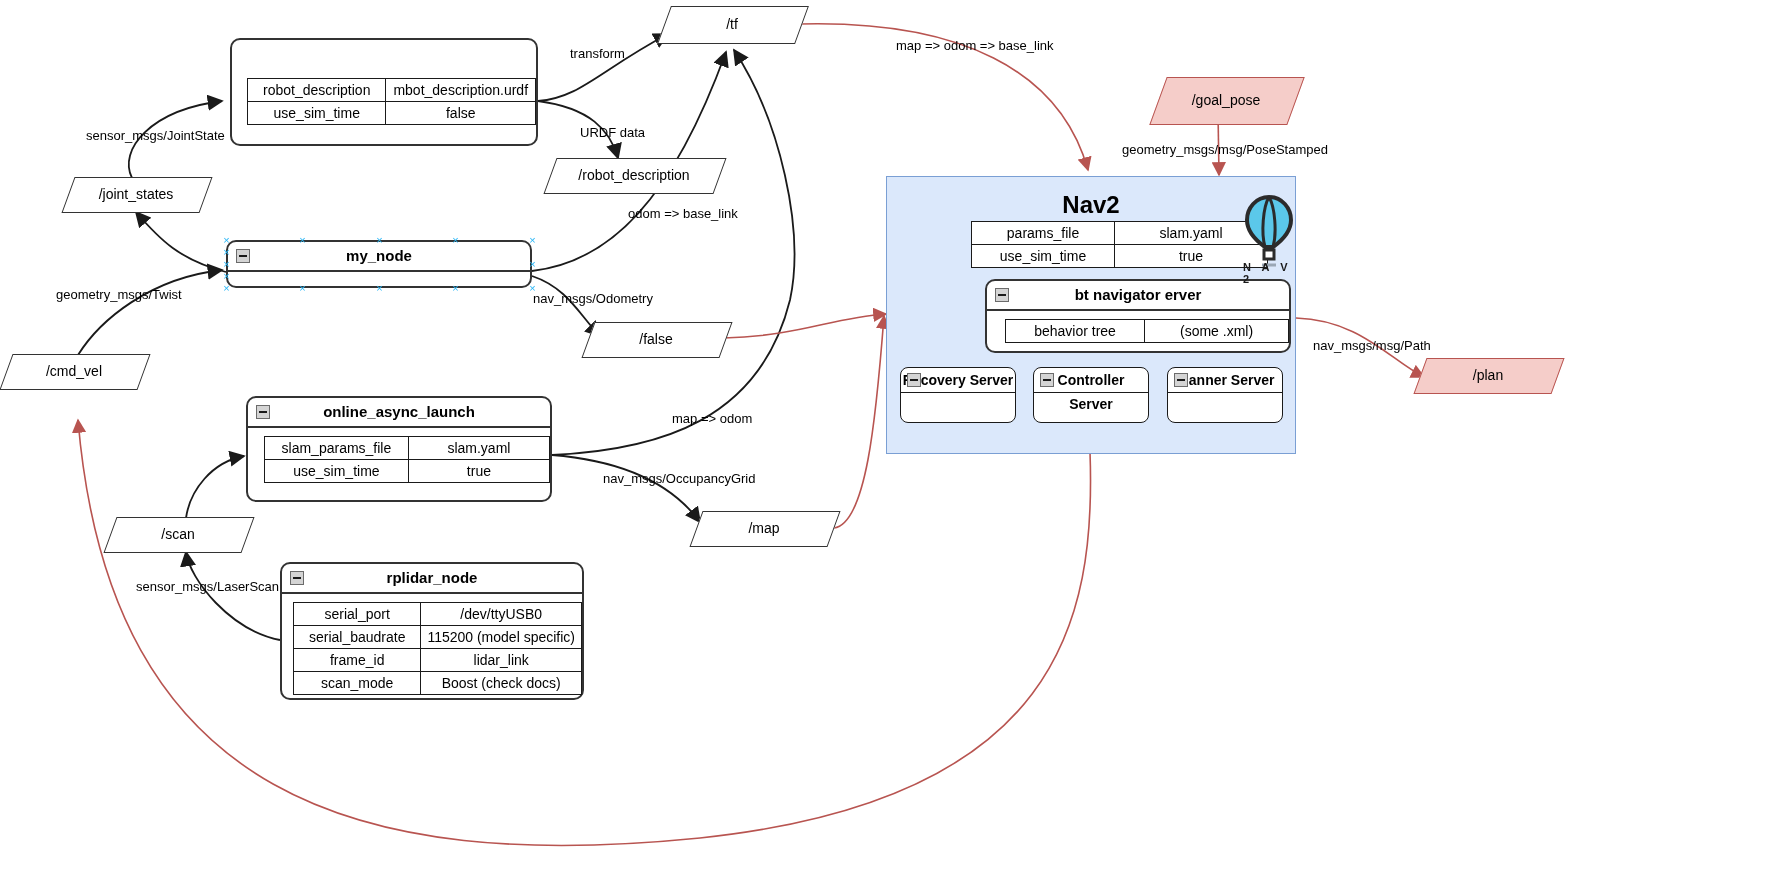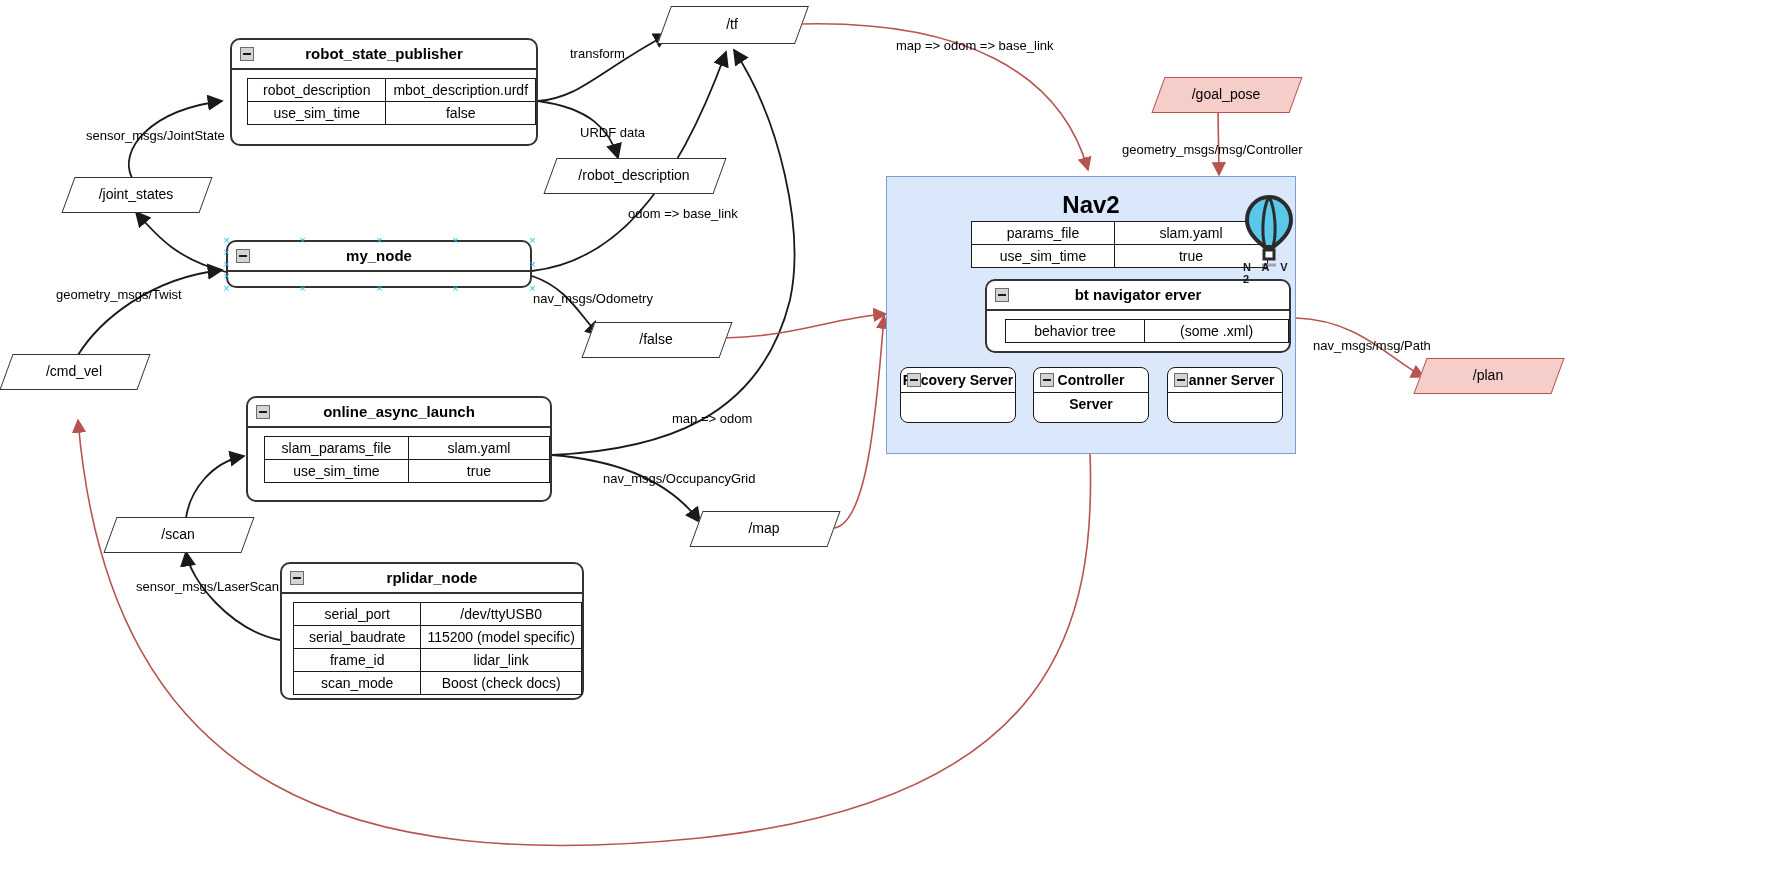--- a/index.html
+++ b/index.html
@@ -108,24 +108,20 @@
 
       <path d="M1218,112 L1219,175" marker-end="url(#ahR)"></path>
 
       <path d="M1296,318 C1360,320 1390,360 1424,377" marker-end="url(#ahR)"></path>
 
       <path d="M1090,452 C1096,620 1060,800 700,838 C360,872 110,800 78,420" marker-end="url(#ahR)"></path>
     </g>
   </svg>
 
   <div class="node" style="left:230px;top:38px;width:308px;height:108px;">
-    <div class="title titlebar">
-      <span class="collapse"></span>
-      <span>robot_state_publisher</span>
-    </div>
     <table class="kv" style="left:15px;top:38px;">
       <tbody>
           <tr>
         <td style="width:140px">robot_description</td>
         <td style="width:138px">mbot_description.urdf</td>
       </tr>
       <tr>
         <td>use_sim_time</td>
         <td>false</td>
       </tr>
@@ -293,36 +289,36 @@
   <div class="topic" style="left:110px;top:517px;width:136px;height:34px;">
     <div class="shape"></div>
     <div class="lbl">/scan</div>
   </div>
 
   <div class="topic" style="left:696px;top:511px;width:136px;height:34px;">
     <div class="shape"></div>
     <div class="lbl">/map</div>
   </div>
 
-  <div class="topic red" style="left:1158px;top:77px;width:136px;height:34px;">
+  <div class="topic red" style="left:1158px;top:77px;width:136px;height:46px;">
     <div class="shape"></div>
     <div class="lbl">/goal_pose</div>
   </div>
 
   <div class="topic red" style="left:1420px;top:358px;width:136px;height:34px;">
     <div class="shape"></div>
     <div class="lbl">/plan</div>
   </div>
 
   <div class="elbl" style="left:570px;top:46px;">transform</div>
   <div class="elbl" style="left:580px;top:125px;">URDF data</div>
   <div class="elbl" style="left:86px;top:128px;">sensor_msgs/JointState</div>
   <div class="elbl" style="left:56px;top:287px;">geometry_msgs/Twist</div>
   <div class="elbl" style="left:628px;top:206px;">odom =&gt; base_link</div>
   <div class="elbl" style="left:533px;top:291px;">nav_msgs/Odometry</div>
   <div class="elbl" style="left:896px;top:38px;">map =&gt; odom =&gt; base_link</div>
   <div class="elbl" style="left:672px;top:411px;">map =&gt; odom</div>
   <div class="elbl" style="left:603px;top:471px;">nav_msgs/OccupancyGrid</div>
   <div class="elbl" style="left:136px;top:579px;">sensor_msgs/LaserScan</div>
-  <div class="elbl" style="left:1122px;top:142px;">geometry_msgs/msg/Controller</div>
+  <div class="elbl" style="left:1122px;top:142px;">geometry_msgs/msg/PoseStamped</div>
   <div class="elbl" style="left:1313px;top:338px;">nav_msgs/msg/Path</div>
 
 </div>
 
 </body></html>

